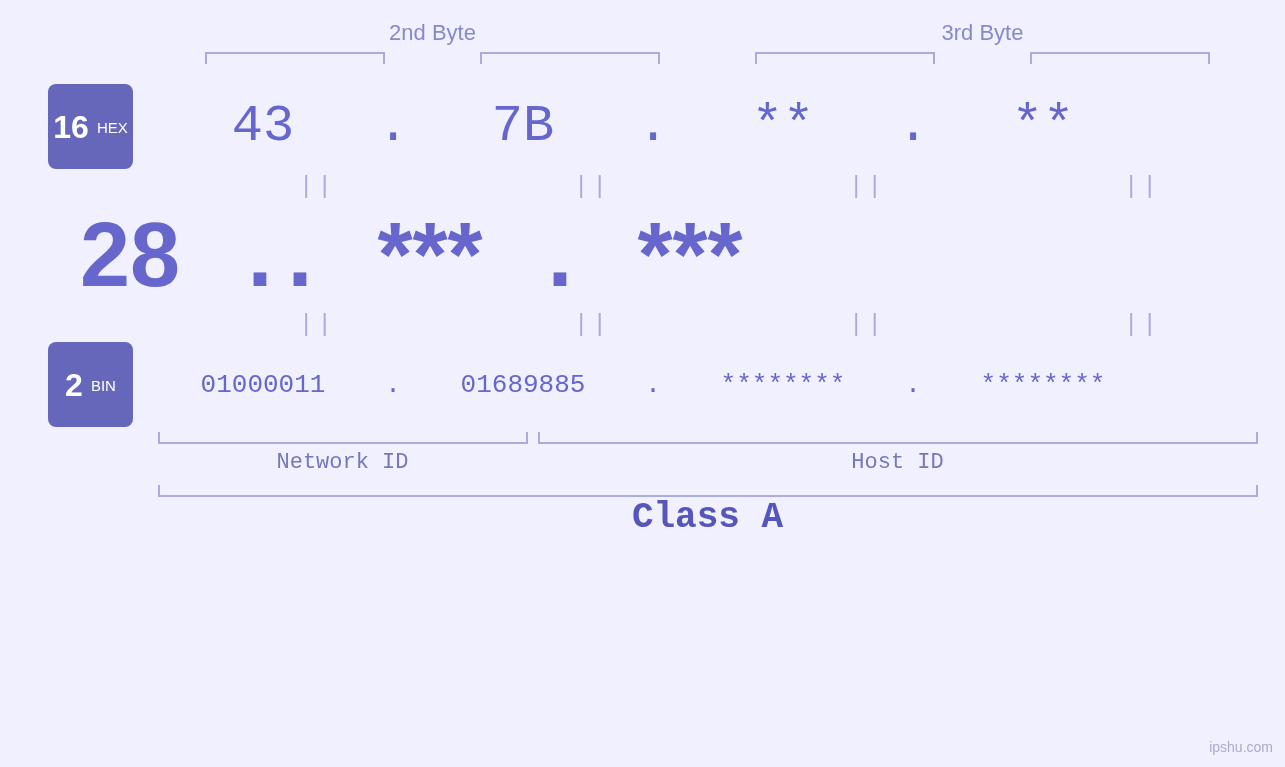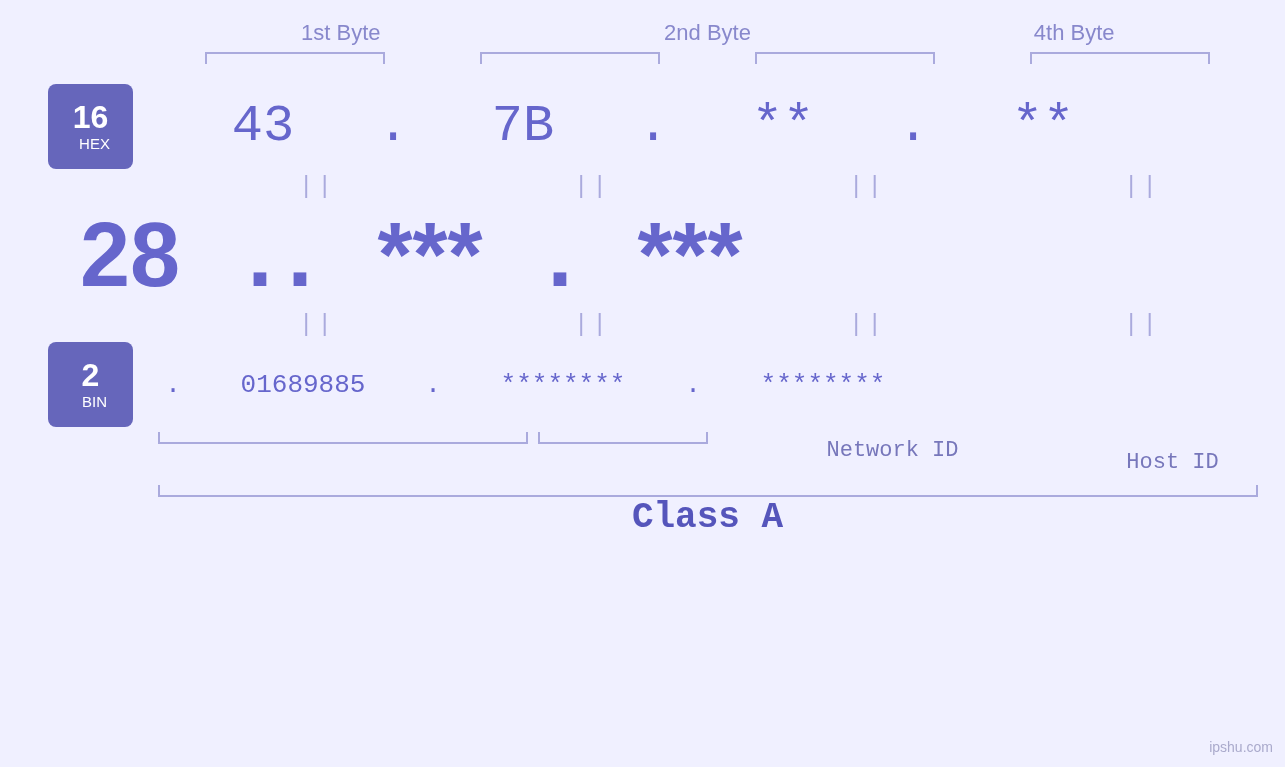--- a/index.html
+++ b/index.html
@@ -66,21 +66,21 @@
       align-items: center;
       width: 1285px;
     }
 
     .base-badge {
       width: 85px;
       height: 85px;
       background-color: #6666bb;
       border-radius: 8px;
       display: flex;
-      flex-direction: column;
+      flex-direction: row;
       align-items: center;
       justify-content: center;
       margin-left: 48px;
       flex-shrink: 0;
     }
 
     .base-number {
       color: white;
       font-size: 32px;
       font-weight: bold;
@@ -159,21 +159,21 @@
       width: 220px;
       text-align: center;
       color: #aaaadd;
       font-size: 24px;
       letter-spacing: 4px;
     }
 
     
     .bottom-section {
       display: flex;
-      flex-direction: row;
+      flex-direction: column;
       width: 1100px;
       margin-left: 130px;
       margin-top: 5px;
     }
 
     .bottom-brackets {
       display: flex;
       width: 100%;
     }
 
@@ -208,21 +208,20 @@
       font-family: 'Courier New', Courier, monospace;
       margin-right: 10px;
     }
 
     .host-id-label {
       flex: 1;
       text-align: center;
       color: #7777bb;
       font-size: 22px;
       font-family: 'Courier New', Courier, monospace;
-      margin-top: 12px;
     }
 
     
     .wide-bracket-row {
       width: 1100px;
       margin-left: 130px;
       margin-top: 10px;
     }
 
     .wide-bracket {
@@ -256,23 +255,22 @@
       font-size: 14px;
       font-family: Arial, sans-serif;
     }
   </style>
 </head>
 <body>
 
 <div class="container">
 
   <div class="byte-headers">
-    <div class="byte-label">1st Byte</div>
     <div class="byte-label">2nd Byte</div>
-    <div class="byte-label">4th Byte</div>
+    <div class="byte-label">3rd Byte</div>
   </div>
 
   <div class="bracket-row">
     <div class="bracket"></div>
     <div class="bracket"></div>
     <div class="bracket"></div>
     <div class="bracket"></div>
   </div>
 
   <div class="row-section" style="margin-top: 20px;">
@@ -315,20 +313,21 @@
     <div class="eq-cell">||</div>
     <div class="eq-cell">||</div>
   </div>
 
   <div class="row-section">
     <div class="base-badge">
       <span class="base-number">2</span>
       <span class="base-name">BIN</span>
     </div>
     <div class="values-row">
+      <div class="byte-value bin-val">01000011</div>
       <div class="dot bin-val">.</div>
       <div class="byte-value bin-val">01689885</div>
       <div class="dot bin-val">.</div>
       <div class="byte-value bin-val">********</div>
       <div class="dot bin-val">.</div>
       <div class="byte-value bin-val">********</div>
     </div>
   </div>
 
   <div class="bottom-section">

